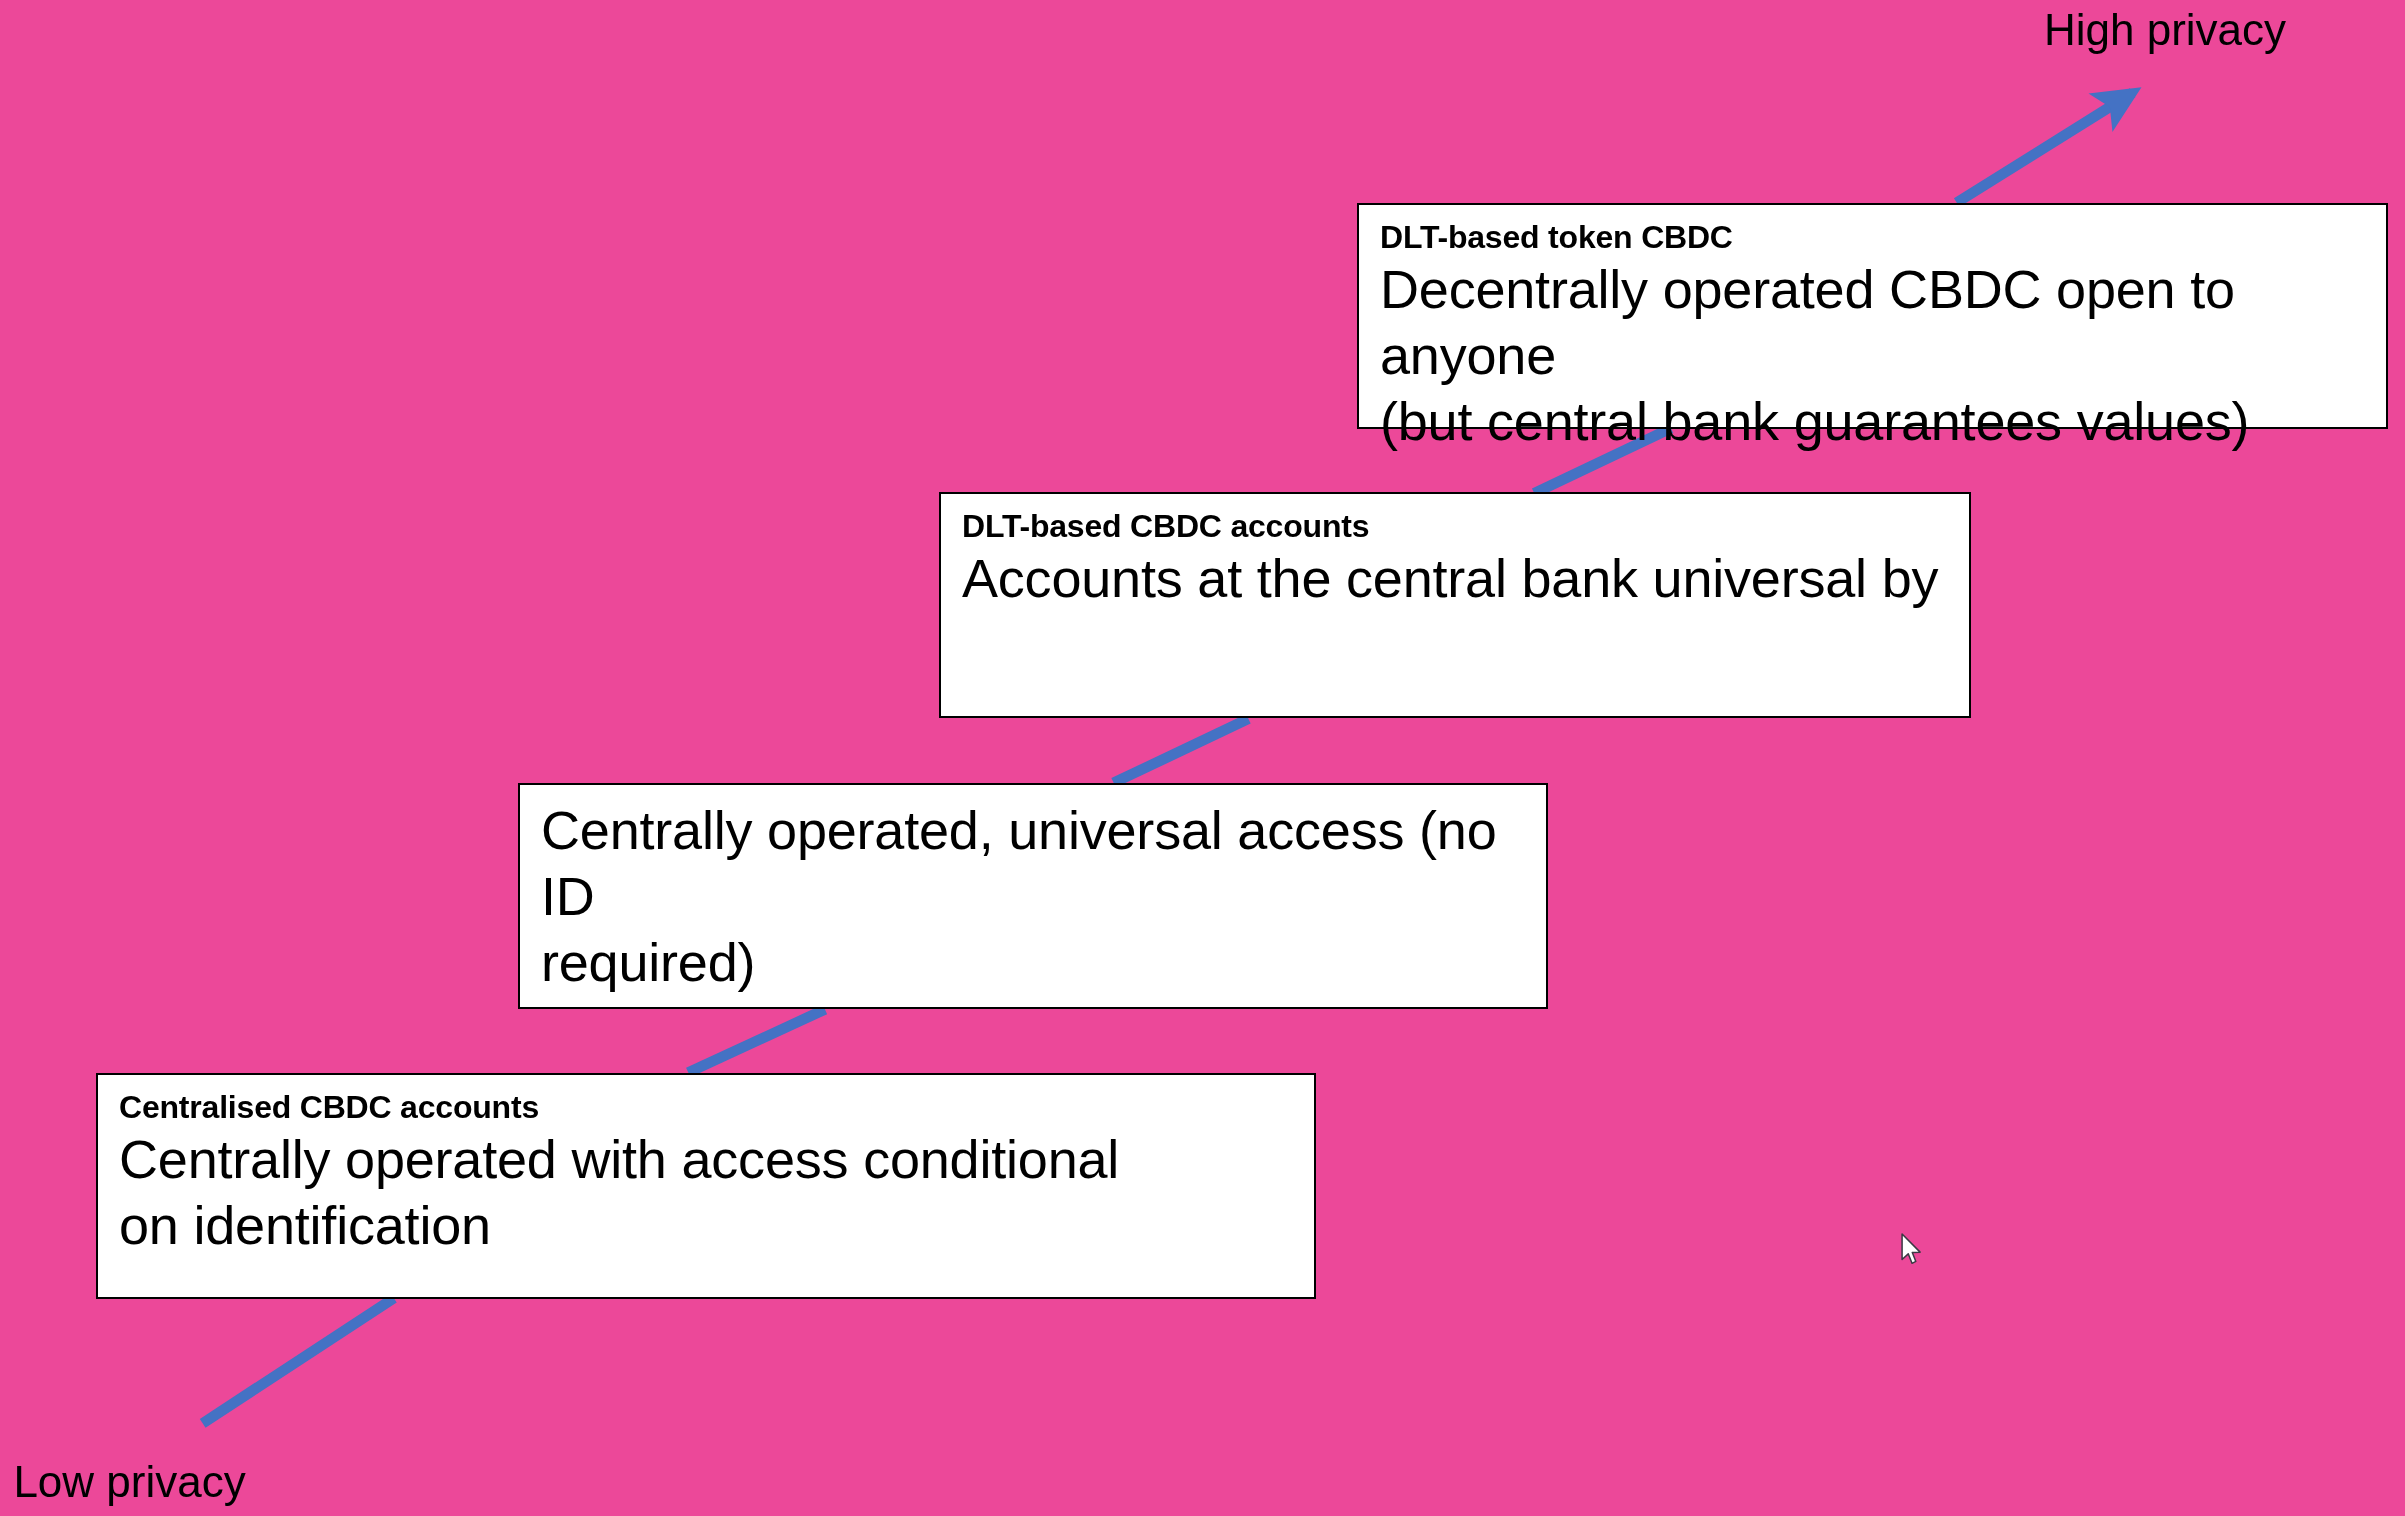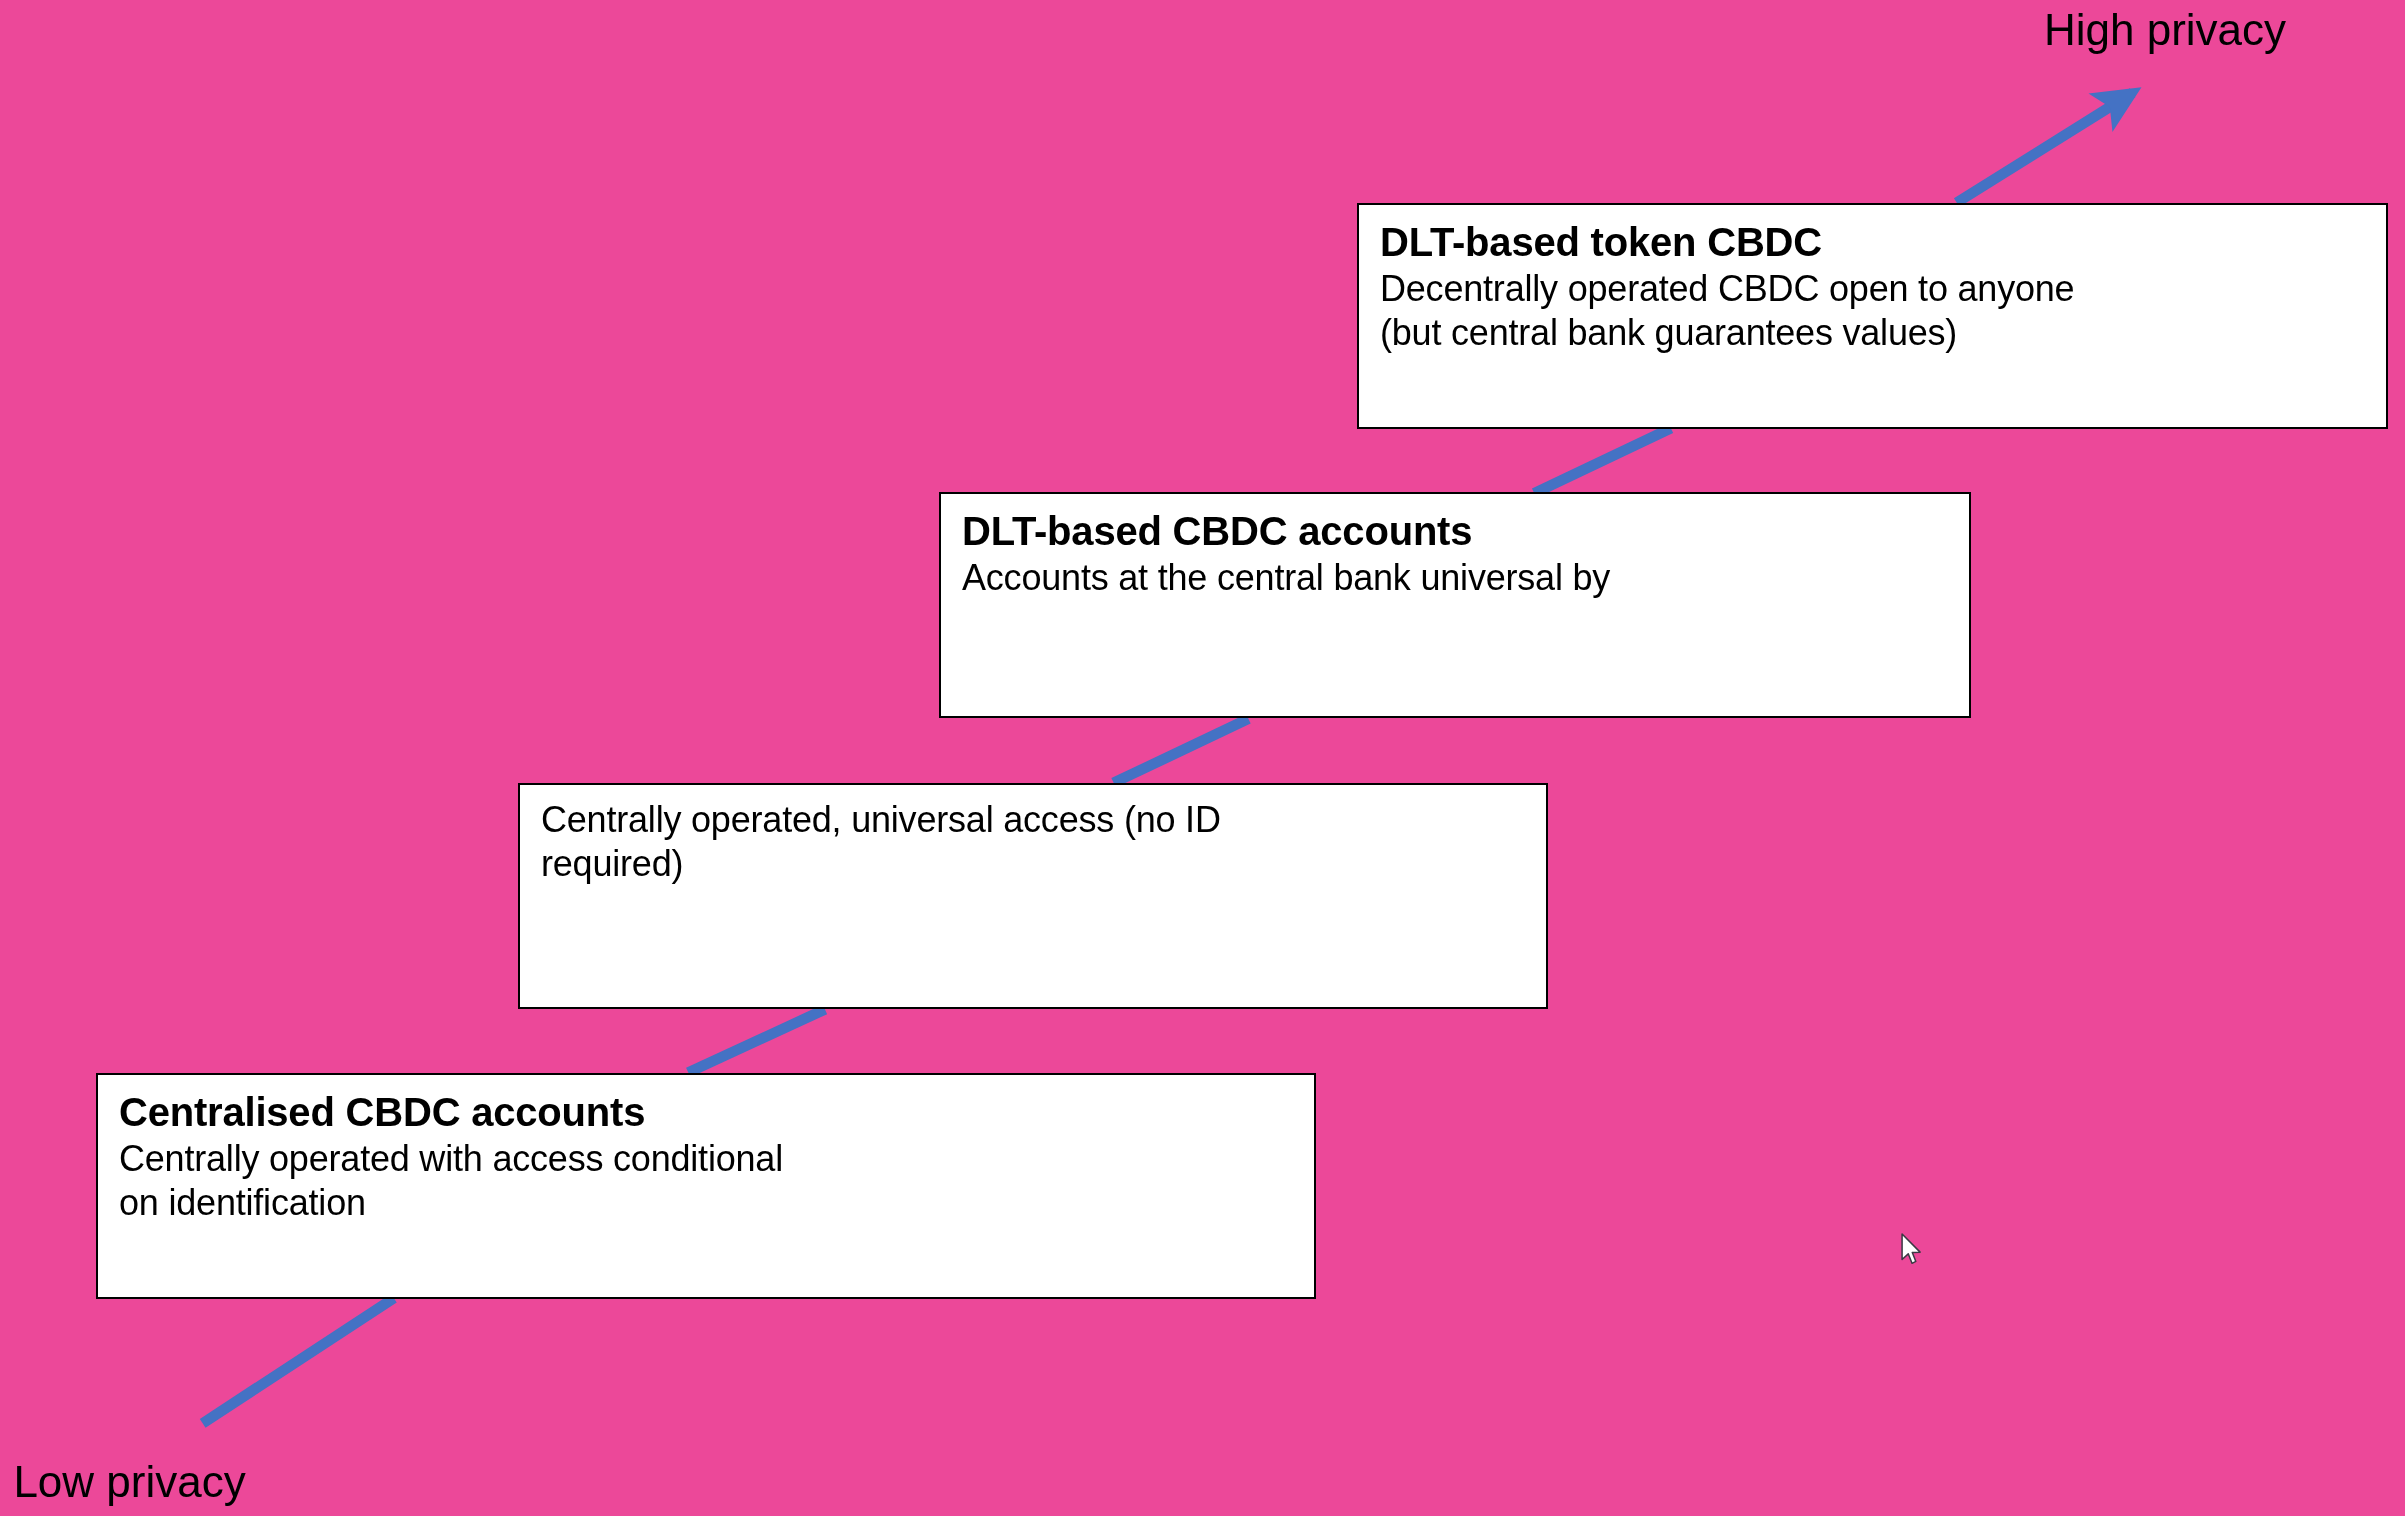--- a/index.html
+++ b/index.html
@@ -43,29 +43,29 @@
     top: 1458px;
   }
   .node-box {
     position: absolute;
     box-sizing: border-box;
     border: 2.9px solid #000000;
     background: #ffffff;
     padding: 13.4px 21px 11.5px 21px;
   }
   .node-title {
-    font-size: 40px;
+    font-size: 32px;
     font-weight: bold;
     color: #000000;
     line-height: 1.22;
     letter-spacing: -0.2px;
     white-space: nowrap;
   }
   .node-desc {
-    font-size: 36px;
+    font-size: 54px;
     font-weight: 400;
     color: #000000;
     line-height: 1.22;
     letter-spacing: -0.2px;
   }
   #box-dlt-token-cbdc {
     left: 1357px;
     top: 203px;
     width: 1031px;
     height: 226px;

